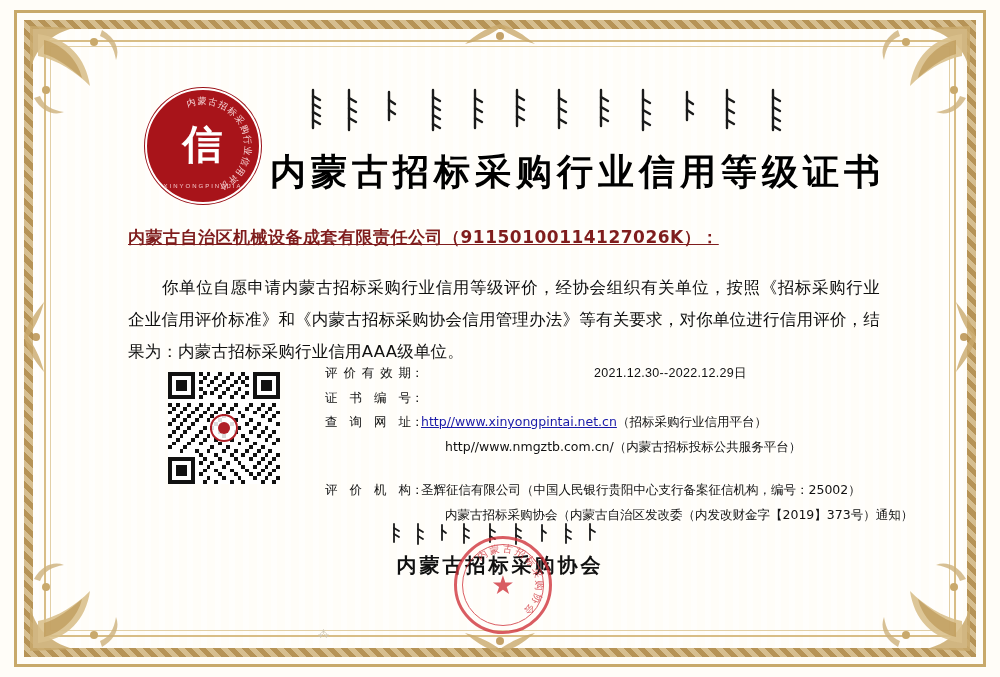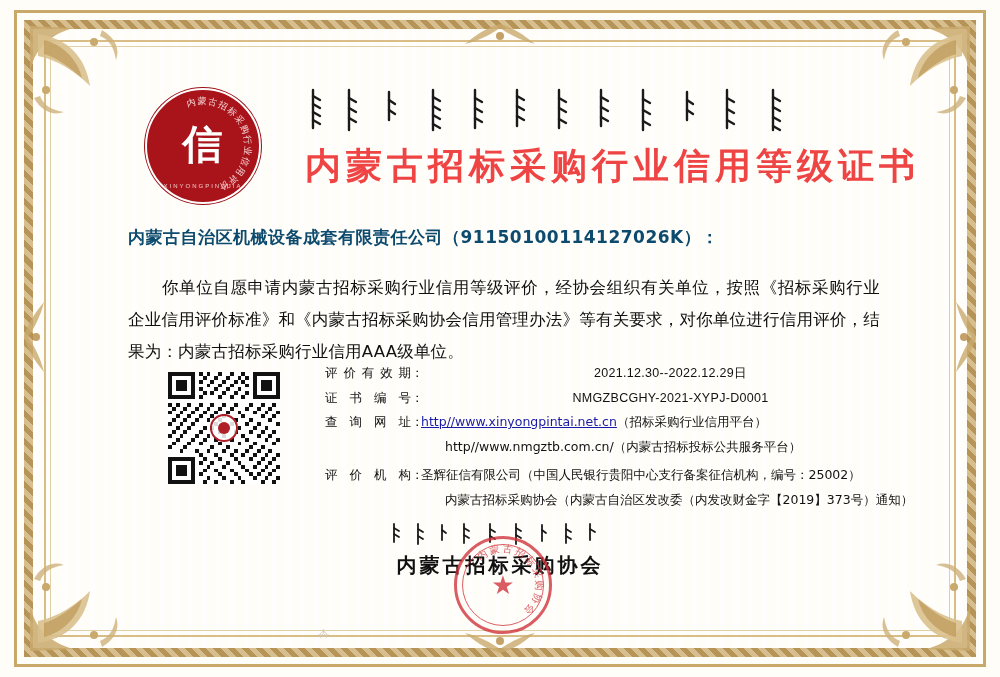--- a/index.html
+++ b/index.html
@@ -138,42 +138,44 @@
     top: 8px;
   }
   .mongolian-title {
     height: 56px;
     text-align: center;
     position: relative;
   }
   .mongolian-title svg { display: block; margin: 0 auto; }
 
   .main-title {
-    text-align: right;
+    text-align: left;
     font-size: 36px;
     font-weight: bold;
-    color: #ef4444;
+    color: #000000;
     letter-spacing: 5px;
     font-family: "DejaVu Sans", sans-serif;
+    margin-top: 6px;
     white-space: nowrap;
   }
 
   
   .body-block {
     position: absolute;
     left: 128px;
     right: 120px;
     top: 222px;
   }
   .addressee {
     font-size: 17px;
     font-weight: bold;
-    color: #0c4a6e;
+    color: #7f1d1d;
     letter-spacing: 0.5px;
     line-height: 30px;
+    text-decoration: underline;
   }
   .paragraph {
     margin-top: 20px;
     font-size: 16.5px;
     color: #101010;
     line-height: 32px;
     text-align: justify;
     text-indent: 34px;
     letter-spacing: 0.2px;
   }
@@ -692,35 +694,34 @@
 
     <div class="detail-row">
       <div class="detail-label">评价有效期</div>
       <div class="detail-colon">：</div>
       <div class="detail-value mono-num">2021.12.30--2022.12.29日</div>
     </div>
 
     <div class="detail-row">
       <div class="detail-label">证书编号</div>
       <div class="detail-colon">：</div>
-      <div class="detail-value mono-num">NMGZBCGHY-2021-XYPJ-D0001</div>
     </div>
 
     <div class="detail-row">
       <div class="detail-label">查询网址</div>
       <div class="detail-colon">：</div>
       <div class="detail-value">
         <span class="link">http//www.xinyongpintai.net.cn</span><span>（招标采购行业信用平台）</span>
       </div>
     </div>
     <div class="detail-sub">
       <span class="link">http//www.nmgztb.com.cn/</span><span>（内蒙古招标投标公共服务平台）</span>
     </div>
 
-    <div class="detail-row" style="margin-top:6px;">
+    <div class="detail-row" style="margin-top:21px;">
       <div class="detail-label">评价机构</div>
       <div class="detail-colon">：</div>
       <div class="detail-value">圣辉征信有限公司（中国人民银行贵阳中心支行备案征信机构，编号：25002）</div>
     </div>
     <div class="detail-sub">内蒙古招标采购协会（内蒙古自治区发改委（内发改财金字【2019】373号）通知）</div>
   </div>
 
   <div class="signature">
     <div class="sig-mongolian">
       <svg width="230" height="26" viewBox="0 0 230 26">

